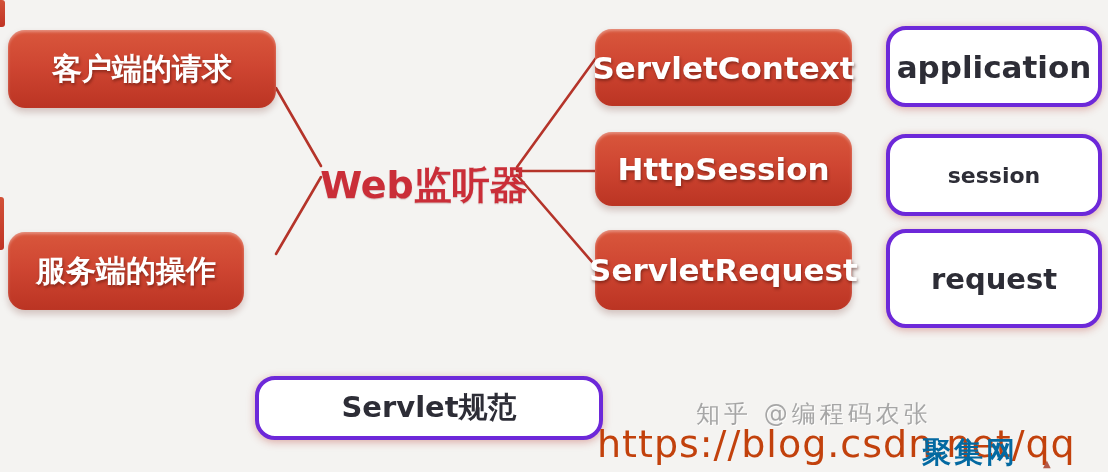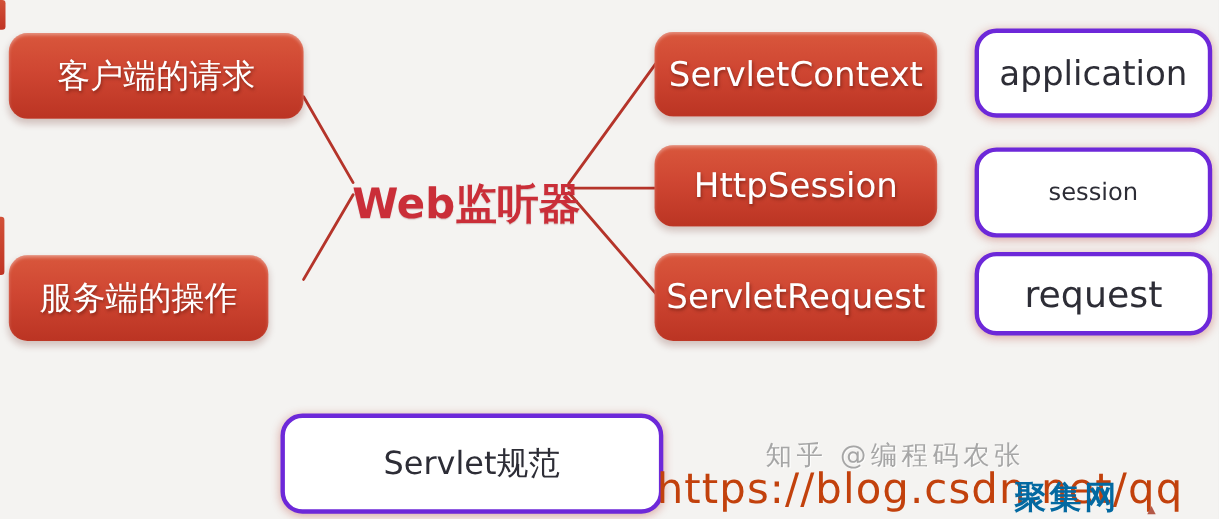--- a/index.html
+++ b/index.html
@@ -19,21 +19,21 @@
     left: 0; top: 0;
     width: 1108px; height: 472px;
     pointer-events: none;
   }
   .node {
     position: absolute;
     display: flex;
     align-items: center;
     justify-content: center;
     text-align: center;
-    font-weight: normal;
+    font-weight: bold;
     box-sizing: border-box;
     white-space: nowrap;
   }
   .node-red {
     background: linear-gradient(180deg, #d9573c 0%, #cf4632 45%, #bb3423 100%);
     border-radius: 17px;
     color: #ffffff;
     box-shadow: inset 0 2px 3px rgba(255,255,255,0.35), 0 4px 7px rgba(90,20,10,0.22);
     text-shadow: 1px 2px 3px rgba(60,10,5,0.45);
   }
@@ -44,22 +44,22 @@
     color: #2d2d36;
     box-shadow: 0 2px 9px rgba(180,50,40,0.38);
   }
   .node-client   { left: 8px;   top: 30px;  width: 268px; height: 78px; font-size: 30px; }
   .node-server   { left: 8px;   top: 232px; width: 236px; height: 78px; font-size: 30px; }
   .node-ctx      { left: 595px; top: 29px;  width: 257px; height: 77px; font-size: 31px; }
   .node-session  { left: 595px; top: 132px; width: 257px; height: 74px; font-size: 31px; }
   .node-request  { left: 595px; top: 230px; width: 257px; height: 80px; font-size: 31px; }
   .node-app-w    { left: 886px; top: 26px;  width: 216px; height: 81px; font-size: 31px; }
   .node-sess-w   { left: 886px; top: 134px; width: 216px; height: 82px; font-size: 22px; }
-  .node-req-w    { left: 886px; top: 229px; width: 216px; height: 76px; font-size: 33px; }
-  .node-spec     { left: 255px; top: 376px; width: 348px; height: 91px; font-size: 29px; }
+  .node-req-w    { left: 886px; top: 229px; width: 216px; height: 99px; font-size: 29px; }
+  .node-spec     { left: 255px; top: 376px; width: 348px; height: 64px; font-size: 29px; }
   .center-label {
     position: absolute;
     left: 328px; top: 160px;
     width: 192px; height: 50px;
     display: flex; align-items: center; justify-content: center;
     font-size: 38px;
     font-weight: bold;
     color: #ca2e38;
     white-space: nowrap;
     text-shadow: 0 1px 1px rgba(120,20,25,0.25);

